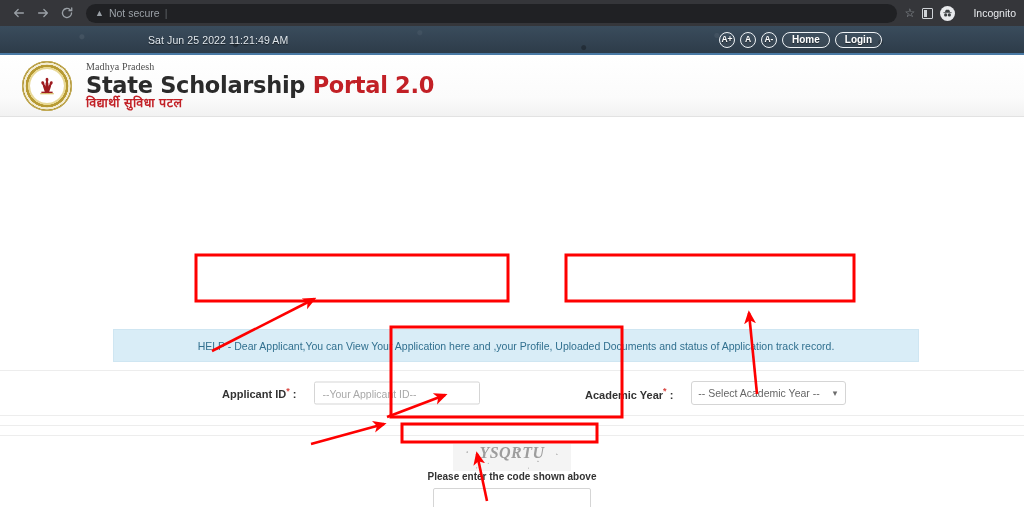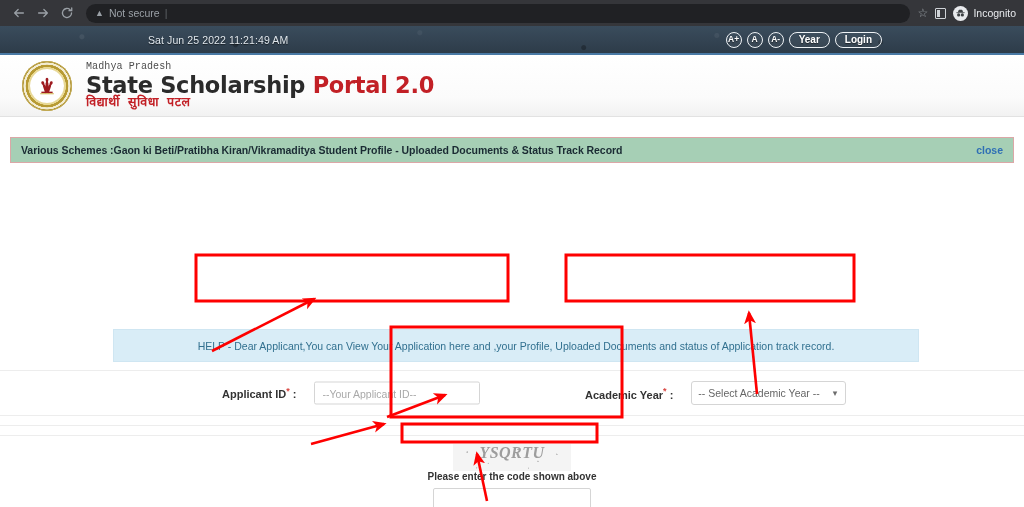--- a/index.html
+++ b/index.html
@@ -56,21 +56,21 @@
   .sq-icon {
     width: 11px; height: 11px;
     border: 1.6px solid #cfd3d7; border-radius: 1px;
     position: relative;
   }
   .sq-icon::after {
     content:''; position:absolute; left:1px; top:1px; bottom:1px; width:3px;
     background:#cfd3d7;
   }
   .incognito-chip {
-    display: flex; align-items: center; gap: 5px;
+    display: flex; align-items: center; gap: 18px;
     color: #e8eaed; font-size: 10.5px;
   }
   .incog-avatar {
     width: 15px; height: 15px; border-radius: 50%;
     background: #e8eaed; display: flex; align-items: center; justify-content: center;
   }
 
   
   .top-band {
     height: 29px;
@@ -124,30 +124,30 @@
     background:#ffffff;
   }
   .emblem-inner {
     position:absolute; inset:11px; border-radius:50%;
     display:flex; align-items:center; justify-content:center;
   }
   .emblem-inner svg { display:block; }
   .brand { margin-left: 14px; line-height: 1; }
   .brand .pre {
     font-size: 10px; color: #4d4d4d; letter-spacing: .1px; margin-bottom: 2px;
-    font-family: Liberation Mono, monospace;
+    font-family: Liberation Serif, serif;
   }
   .brand .main {
     font-size: 22.5px; font-weight: bold; color: #2b2b2b; letter-spacing: -.3px;
     font-family: "DejaVu Sans", sans-serif;
   }
   .brand .main .accent { color: #c22026; }
   .brand .hindi {
     font-size: 12.5px; color: #c22026; font-weight: bold; margin-top: 1px;
-    letter-spacing: .5px; font-family: Liberation Mono, monospace;
+    letter-spacing: .5px; font-family: Liberation Sans, sans-serif;
   }
 
   
   .page { position: relative; background: #ffffff; height: 338px; }
 
   .scheme-banner {
     position: absolute; left: 10px; top: 20px; right: 10px; height: 26px;
     background: #a6cfb5;
     border: 1px solid #dba7a7;
     display: flex; align-items: center; justify-content: space-between;
@@ -296,21 +296,21 @@
     </span>
   </div>
 </div>
 
 <div class="top-band">
   <span class="top-band-date">Sat Jun 25 2022 11:21:49 AM</span>
   <div class="top-band-tools">
     <span class="pill round">A+</span>
     <span class="pill round">A</span>
     <span class="pill round">A-</span>
-    <span class="pill wide">Year</span>
+    <span class="pill wide">Home</span>
     <span class="pill wide">Login</span>
   </div>
 </div>
 
 <div class="site-header">
   <div class="emblem">
     <div class="emblem-inner">
       <svg width="26" height="26" viewBox="0 0 30 30">
         <circle cx="15" cy="15" r="14.5" fill="#ffffff"></circle>
         <path d="M15 5.5c1 0 1.6 1 1.6 2.2 0 1-.5 1.7-.5 2.4 0 .8.6 1.3.6 2.4v9.2h-3.4V12.5c0-1.1.6-1.6.6-2.4 0-.7-.5-1.4-.5-2.4 0-1.2.6-2.2 1.6-2.2z" fill="#9e1b20"></path>
@@ -323,24 +323,20 @@
   </div>
   <div class="brand">
     <div class="pre">Madhya Pradesh</div>
     <div class="main"><span>State Scholarship </span><span class="accent">Portal 2.0</span></div>
     <div class="hindi">विद्यार्थी सुविधा पटल</div>
   </div>
 </div>
 
 <div class="page">
 
-  <div class="scheme-banner">
-    <span class="title">Various Schemes :Gaon ki Beti/Pratibha Kiran/Vikramaditya Student Profile - Uploaded Documents &amp; Status Track Record</span>
-    <span class="close-link">close</span>
-  </div>
 
   <div class="help-box">
     <span class="txt">HELP - Dear Applicant,You can View Your Application here and ,your Profile, Uploaded Documents and status of Application track record.</span>
   </div>
 
   <div class="form-table">
 
     <div class="frow r1">
       <div class="field" style="left:222px;">
         <span class="lbl"><span>Applicant ID</span><span class="req">*</span><span> :</span></span>

